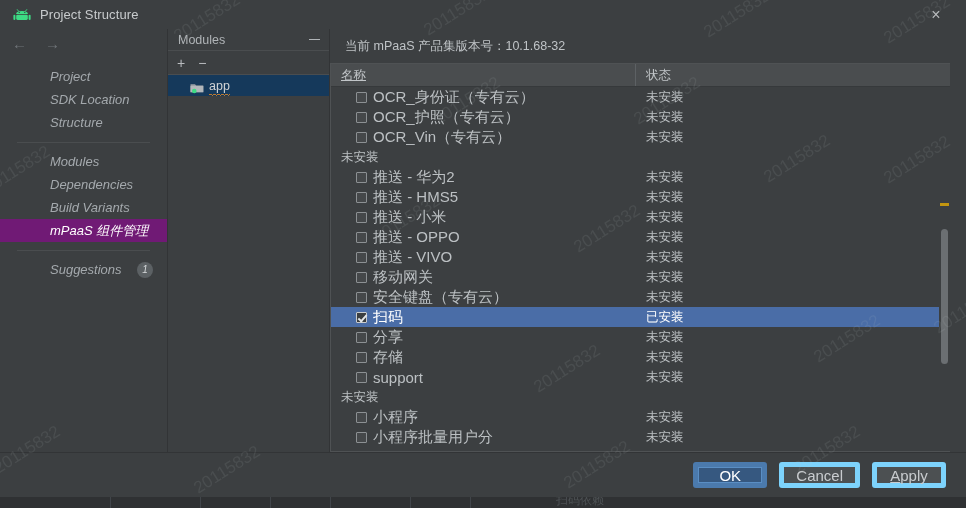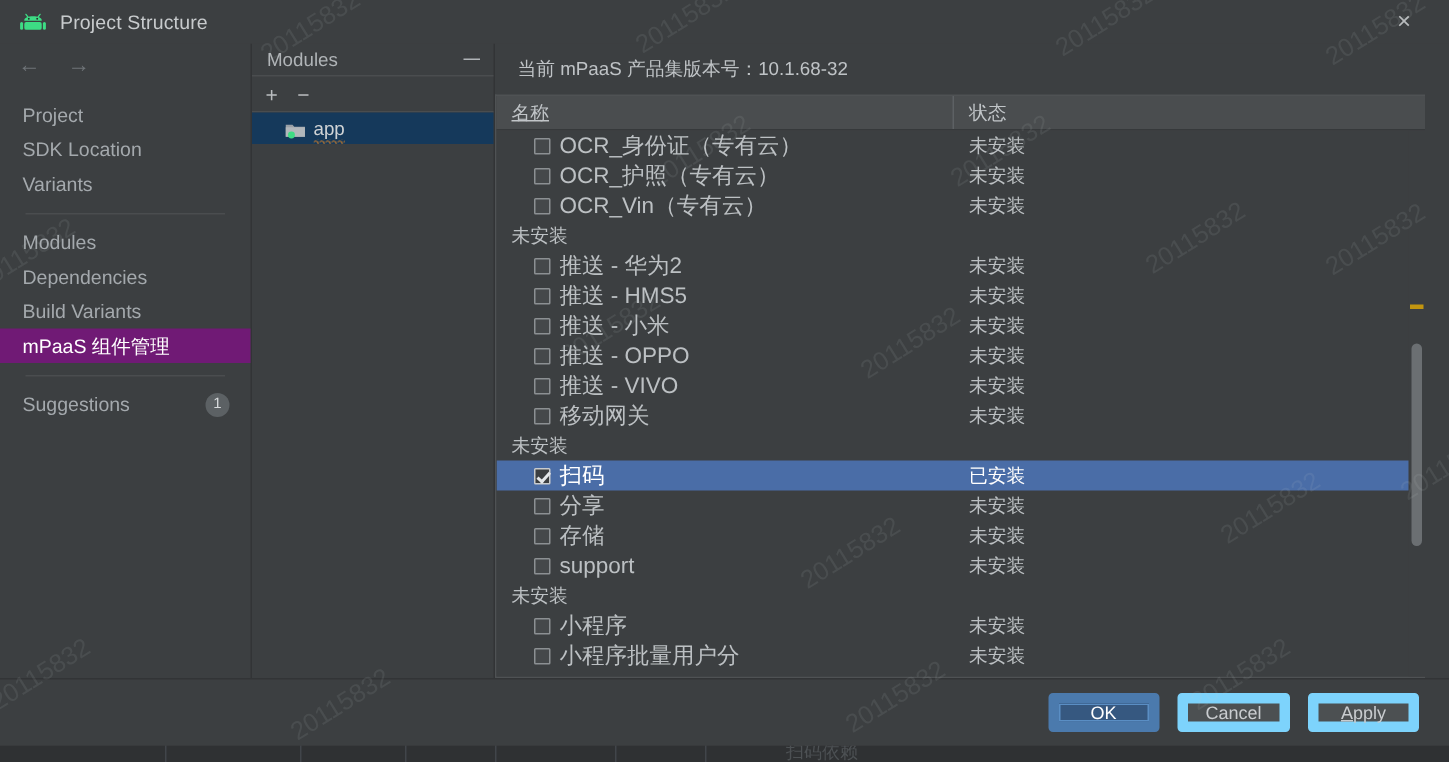--- a/index.html
+++ b/index.html
@@ -36,25 +36,26 @@
     background: #2f3133;
     border-top: 1px solid #26282a;
   }
   #backdrop .bg-bottom-tick {
     position: absolute;
     bottom: 0; width: 1px; height: 20px;
     background: #41454a;
   }
   #backdrop .bg-bottom-text {
     position: absolute;
-    bottom: 0px; left: 524px;
+    bottom: 0px; left: 556px;
     font-size: 12px;
     color: #4d5154;
     white-space: nowrap;
     line-height: 14px;
+    font-family: Liberation Mono, monospace;
   }
 
   
   #dialog {
     position: absolute;
     left: 0; top: 0;
     width: 966px;
     height: 497px;
     background: #3c3f41;
     display: flex;
@@ -123,25 +124,26 @@
     font-size: 15px;
     line-height: 1;
     cursor: pointer;
     user-select: none;
   }
   .nav-list { margin-top: 8px; }
   .nav-item {
     height: 23px;
     display: flex;
     align-items: center;
-    padding-left: 15px;
+    padding-left: 50px;
     font-size: 13px;
     color: #a4a9ad;
     cursor: pointer;
     position: relative;
+    font-style: italic;
   }
   .nav-item.selected {
     background: #701a75;
     color: #ffffff;
   }
   .nav-sep {
     height: 1px;
     background: #4a4d4f;
     margin: 8px 17px 7px 17px;
   }
@@ -364,26 +366,26 @@
     justify-content: flex-end;
     gap: 12px;
     padding-right: 20px;
     background: #3c3f41;
     border-top: 1px solid #323436;
   }
   .btn {
     min-width: 74px;
     height: 26px;
     border-radius: 3px;
-    font-size: 12px;
+    font-size: 15px;
     display: flex;
     align-items: center;
     justify-content: center;
     cursor: pointer;
-    border: 7px solid #7dd3fc;
+    border: 5px solid #7dd3fc;
     background: #4c5052;
     color: #c9cccf;
     padding: 0 12px;
   }
   .btn.primary {
     background: #365880;
     border-color: #4b7aad;
     color: #ffffff;
     box-shadow: 0 0 0 1px #5a8ec4 inset;
   }
@@ -446,21 +448,21 @@
       </div>
 
       <div class="nav-list">
         <div class="nav-item">
           <span>Project</span>
         </div>
         <div class="nav-item">
           <span>SDK Location</span>
         </div>
         <div class="nav-item">
-          <span>Variants</span>
+          <span>Structure</span>
         </div>
       </div>
 
       <div class="nav-sep"></div>
 
       <div class="nav-list" style="margin-top:0">
         <div class="nav-item">
           <span>Modules</span>
         </div>
         <div class="nav-item">
@@ -576,20 +578,24 @@
               <div class="cell-status">未安装</div>
             </div>
             <div class="row">
               <div class="cell-name">
                 <span class="cb"></span>
                 <span class="name-text">移动网关</span>
               </div>
               <div class="cell-status">未安装</div>
             </div>
             <div class="row">
+              <div class="cell-name">
+                <span class="cb"></span>
+                <span class="name-text">安全键盘（专有云）</span>
+              </div>
               <div class="cell-status">未安装</div>
             </div>
             <div class="row selected">
               <div class="cell-name">
                 <span class="cb checked"></span>
                 <span class="name-text">扫码</span>
               </div>
               <div class="cell-status">已安装</div>
             </div>
             <div class="row">

